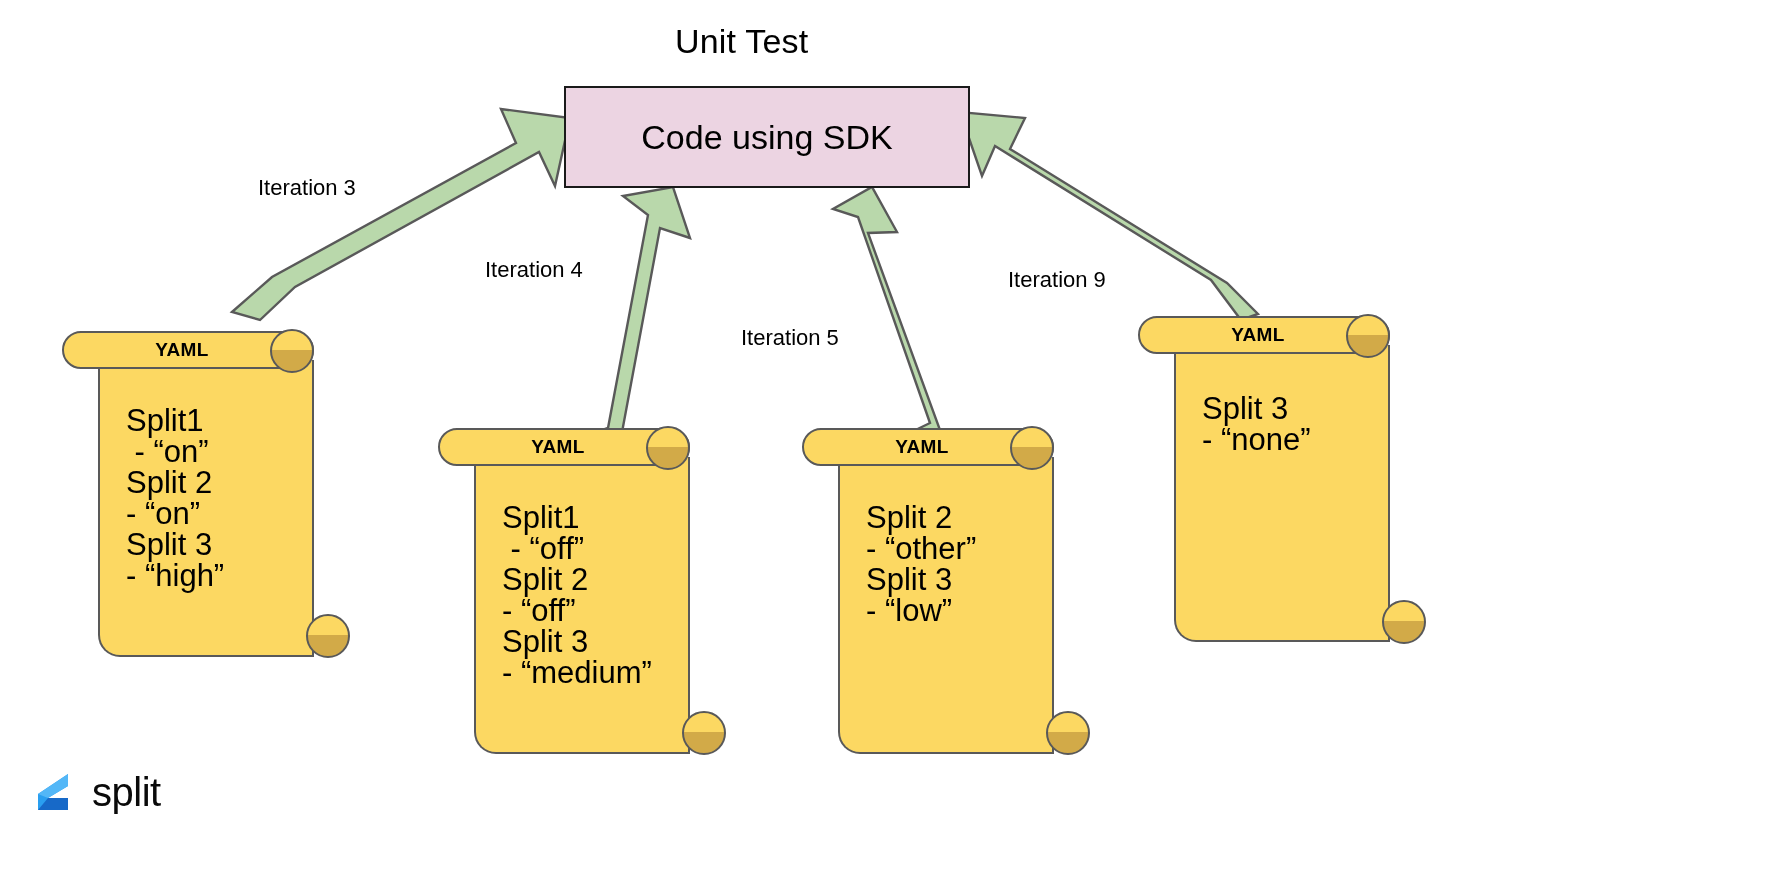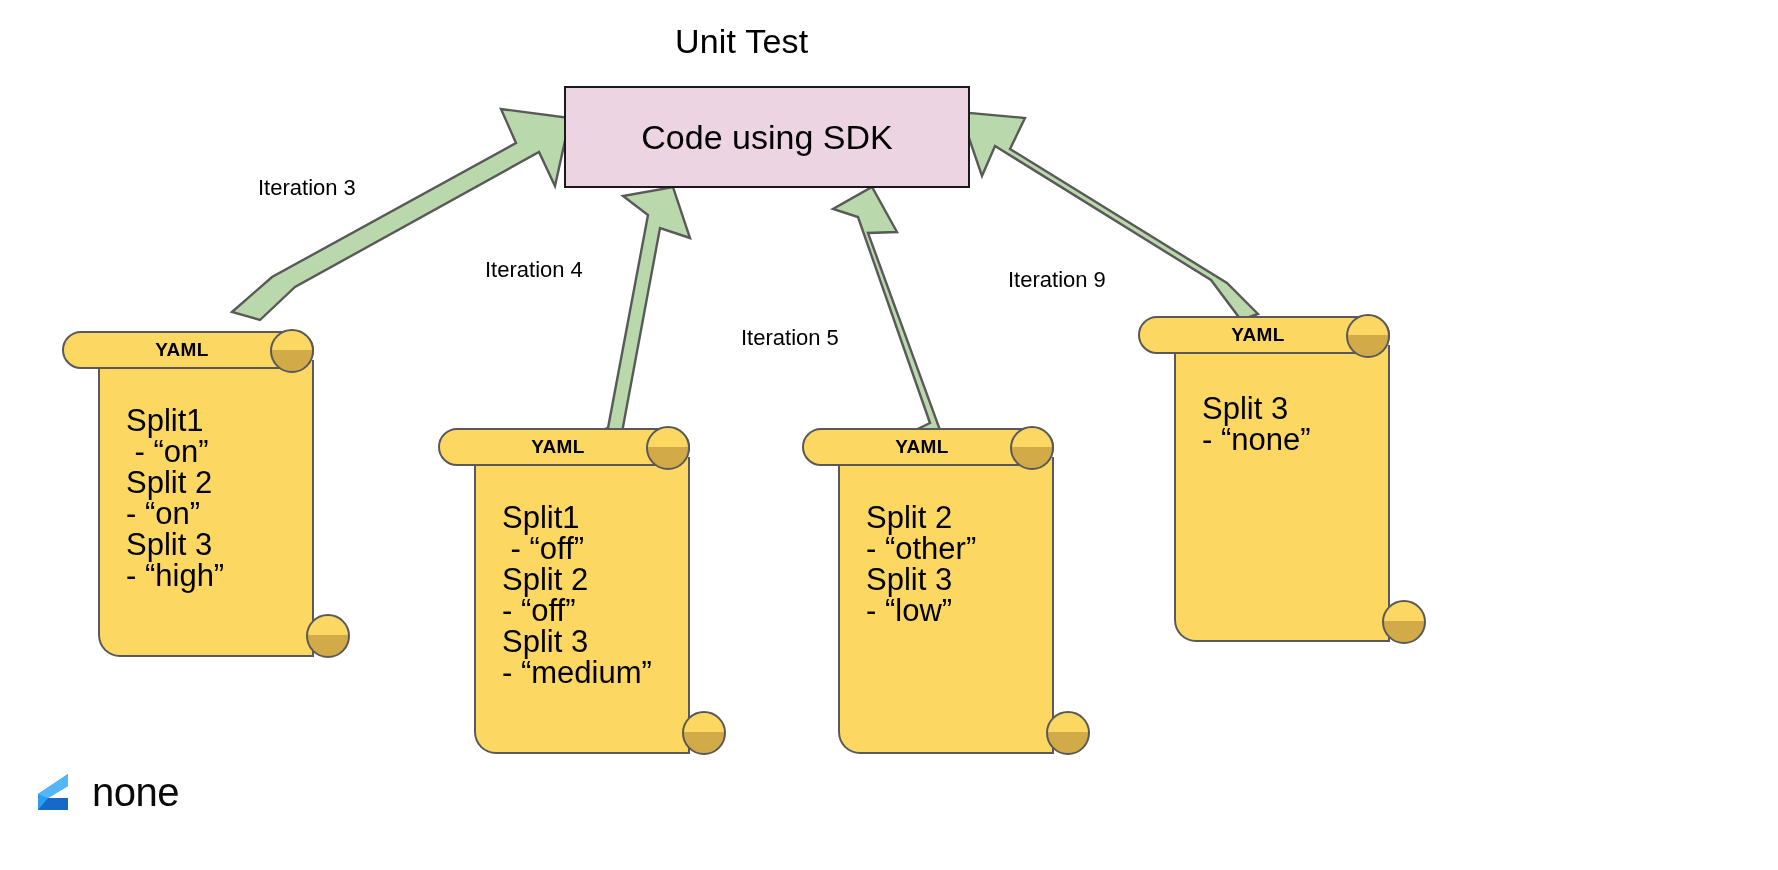--- a/index.html
+++ b/index.html
@@ -217,16 +217,16 @@
 - “none”</div>
   </div>
 
   <div class="abs" id="split-logo">
     <svg width="54" height="54" viewBox="0 0 54 54">
       <polygon points="4,26 34,6 34,18 14,30 34,30 34,42 4,42" fill="#2a9ff0"></polygon>
       <polygon points="34,6 34,18 14,30 4,26" fill="#53b7f7"></polygon>
       <polygon points="14,30 34,30 34,42 4,42" fill="#1769c8"></polygon>
       <polygon points="34,12 44,12 44,24 24,36 34,36 34,48 14,48 14,36 34,24" fill="#2a9ff0" opacity="0.0"></polygon>
     </svg>
-    <span class="wordmark">none</span>
+    <span class="wordmark">split</span>
   </div>
 
 </div>
 
 </body></html>

